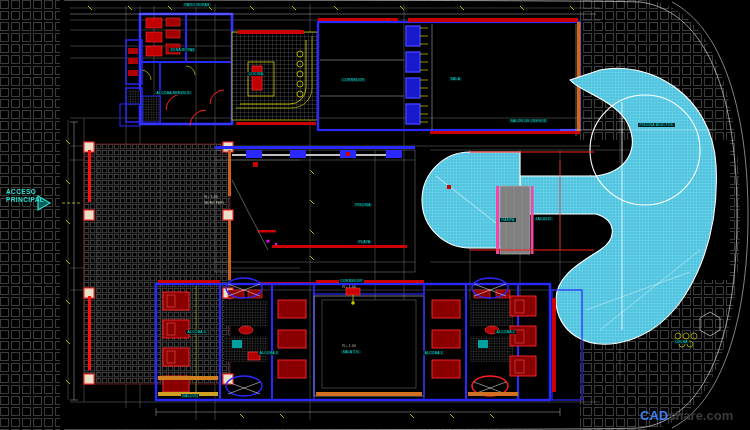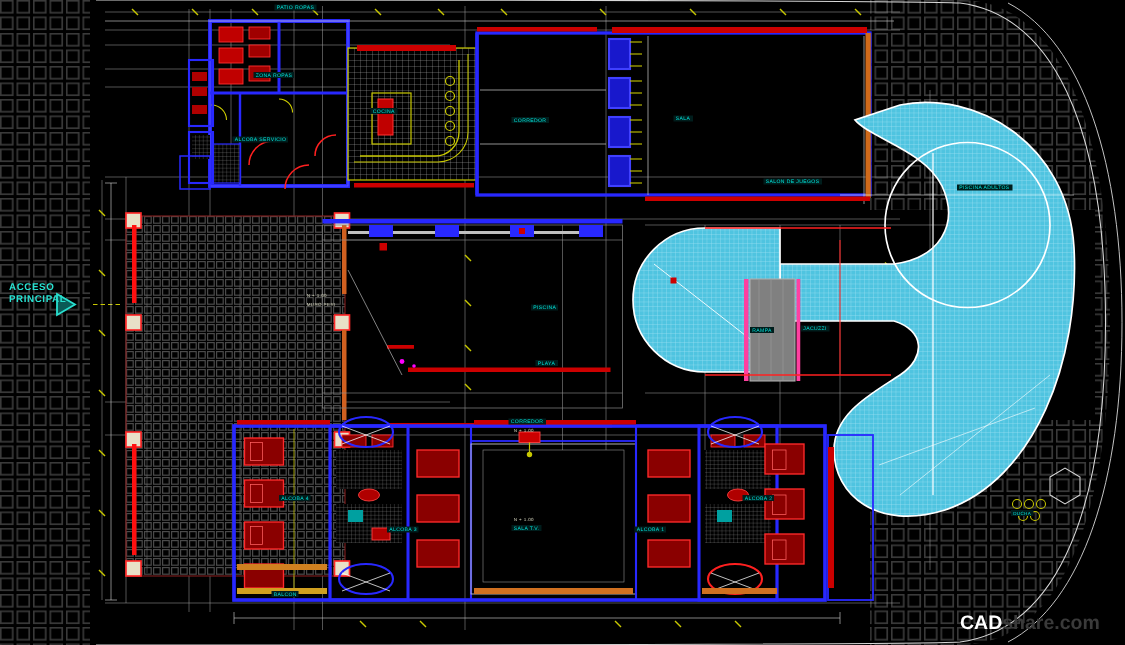--- a/index.html
+++ b/index.html
@@ -6,21 +6,21 @@
   body{width:750px;height:430px;overflow:hidden;font-family:"Liberation Sans",sans-serif;}
   #stage{position:relative;width:750px;height:430px;background:#000000;overflow:hidden;}
   svg{position:absolute;top:0;left:0;}
   .lbl{position:absolute;font-family:"Liberation Sans",sans-serif;font-size:3.4px;letter-spacing:.25px;
        color:#00e0d8;background:#001d1c;padding:.5px 1.5px;white-space:nowrap;line-height:1;}
   .lbl.dim{color:#d8d8c0;background:transparent;font-size:3px;}
   .lbl.sm{font-size:3px;}
   .acc{position:absolute;color:#28e0d0;font-size:6.5px;font-weight:bold;line-height:1.25;
        letter-spacing:.4px;white-space:nowrap;}
   .wm{position:absolute;font-family:"Liberation Sans",sans-serif;white-space:nowrap;}
-  .wm-a{color:#ffffff;font-weight:bold;font-size:13px;}
+  .wm-a{color:#3b82f6;font-weight:bold;font-size:13px;}
   .wm-b{color:#3a3a3a;font-weight:bold;font-size:13px;text-align:center;}
 </style>
 </head>
 <body>
 
 <div id="stage">
 
   <svg width="750" height="430" viewBox="0 0 750 430">
     <defs>
 

